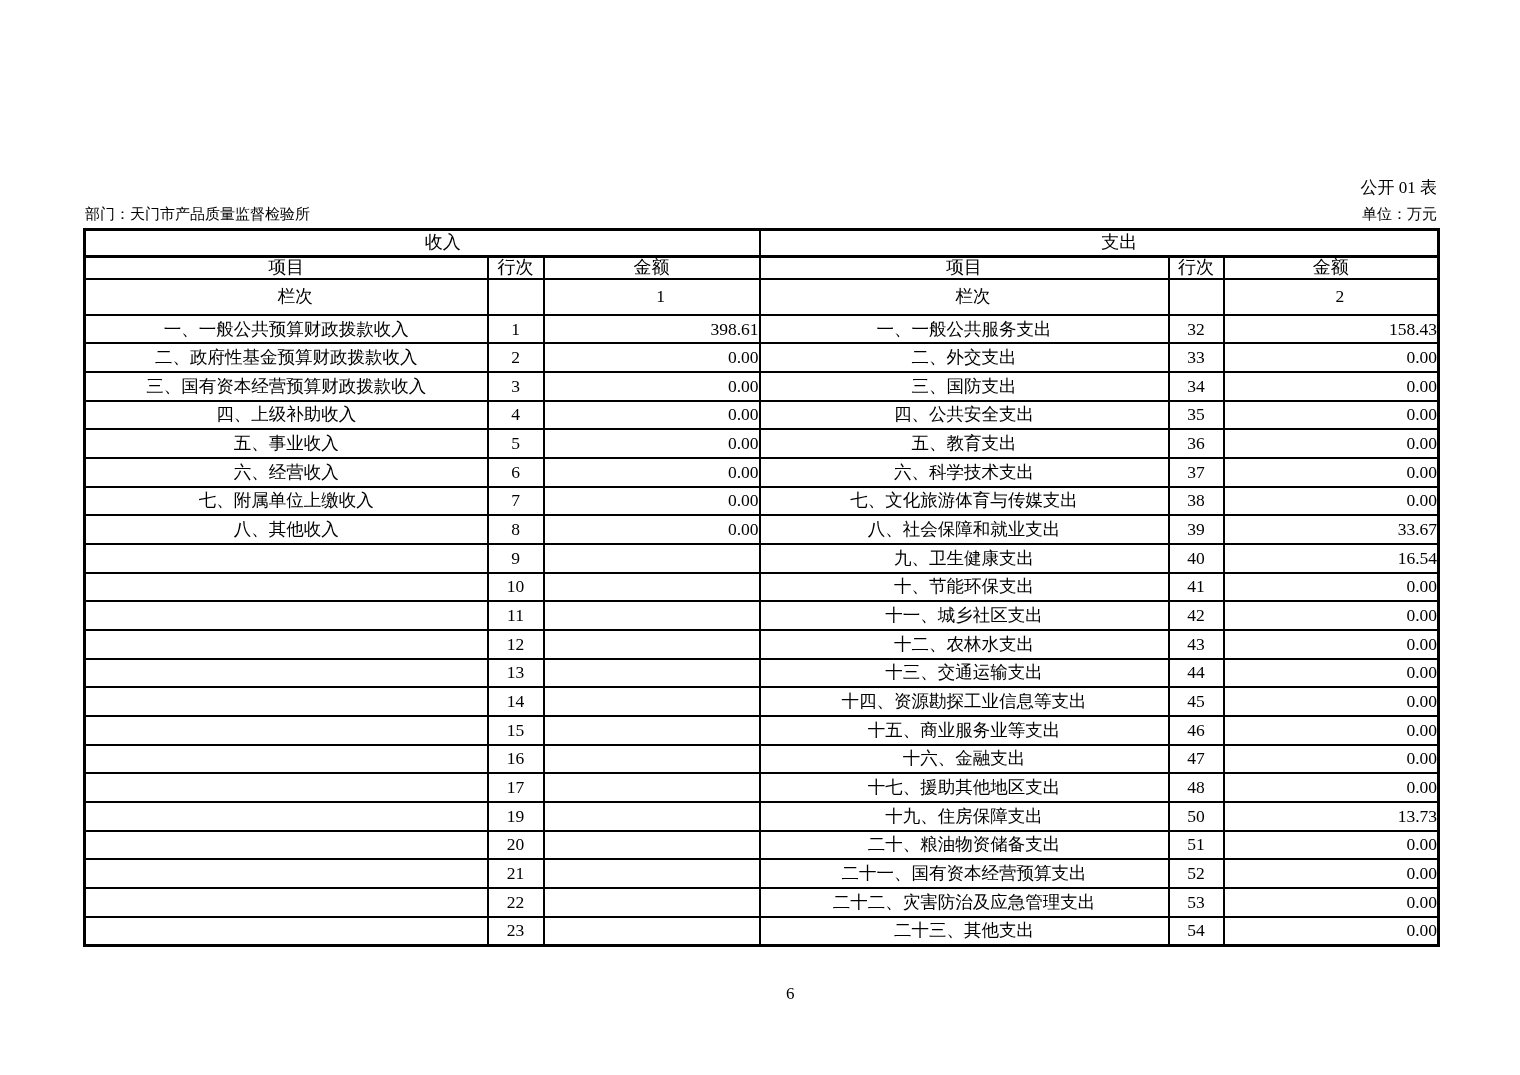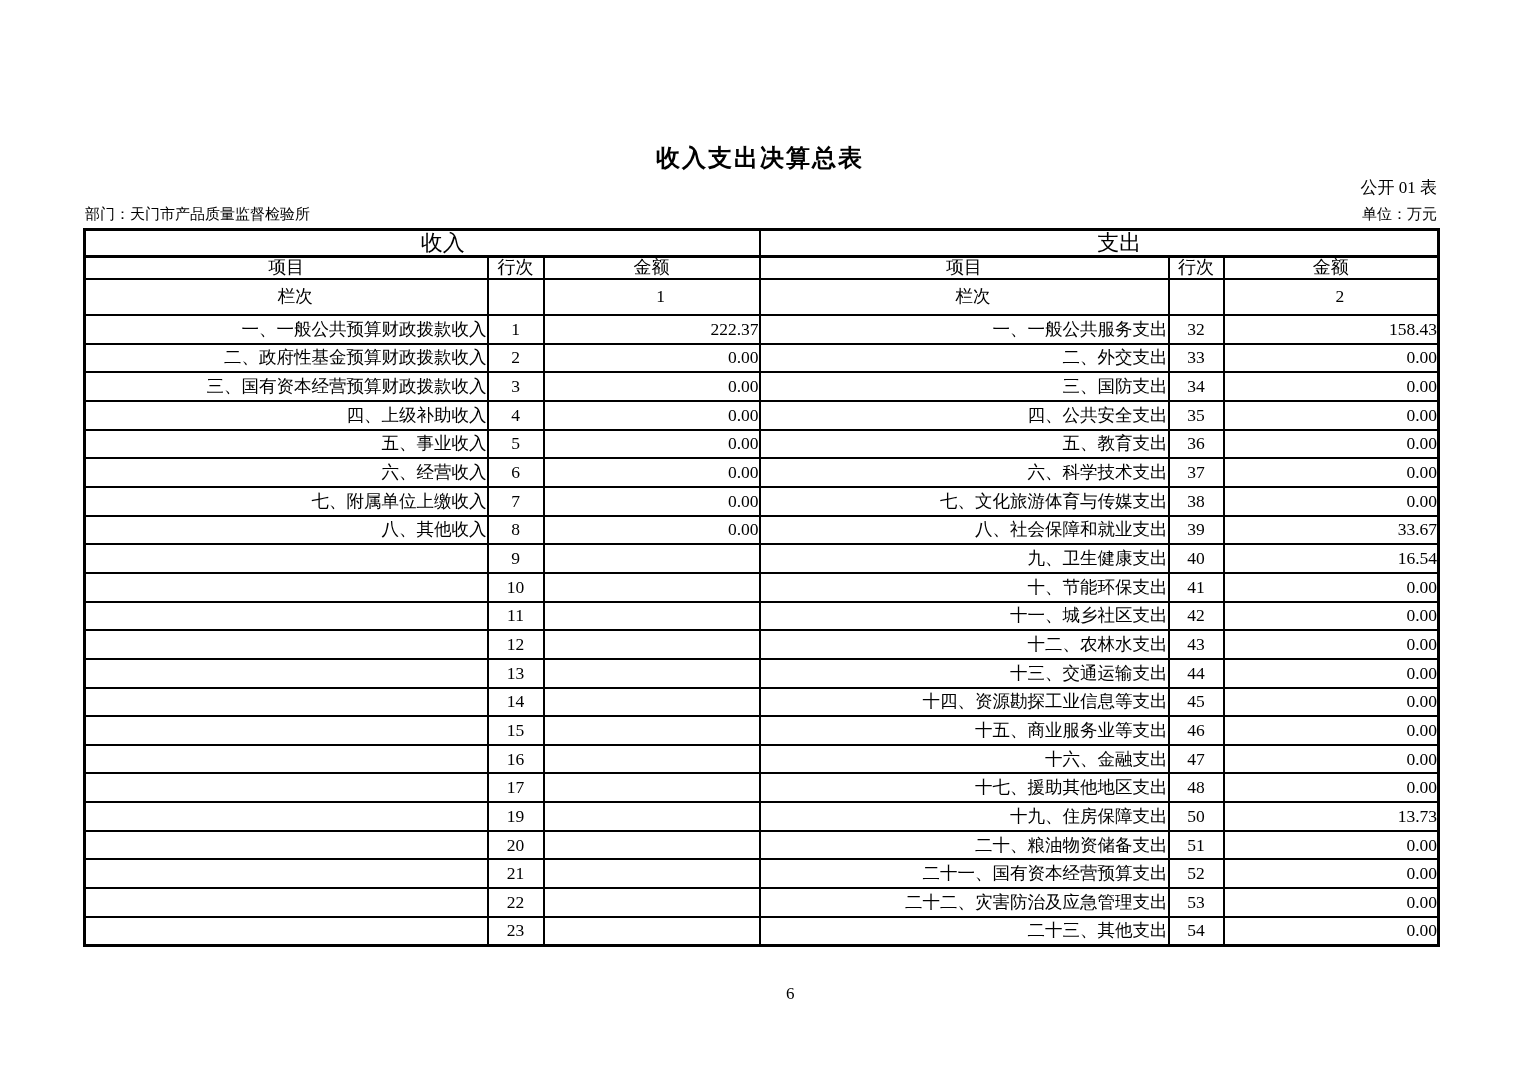--- a/index.html
+++ b/index.html
@@ -50,47 +50,46 @@
     padding: 0;
     font-weight: normal;
     font-size: 17.5px;
     line-height: 1.1;
     overflow: hidden;
     white-space: nowrap;
     vertical-align: middle;
   }
   tr.sec-header th {
     height: 27px;
-    font-size: 22px;
+    font-size: 18px;
     border-bottom: 3px solid #000;
     text-align: center;
     padding-left: 41px;
   }
   tr.col-header th {
     height: 20px;
     font-size: 18px;
     text-align: center;
   }
   tr.lanci-row td { height: 36px; text-align: center; padding-left: 18px; }
   tbody.data tr { height: 27.7px; }
-  td.item   { text-align: right;  padding-left: 5px; }
+  td.item   { text-align: center;  padding-left: 5px; }
   td.rownum { text-align: center; }
   td.amount { text-align: right; padding-right: 3px; }
   .page-number {
     position: absolute;
     top: 984px; left: 786px;
     font-size: 17px;
   }
 </style>
 </head>
 <body>
 
 <div class="page">
 
-  <div class="doc-title">收入支出决算总表</div>
 
   <div class="table-code">公开 01 表</div>
 
   <div class="meta-line">
     <span>部门：天门市产品质量监督检验所</span>
     <span>单位：万元</span>
   </div>
 
   <table class="main">
     <colgroup>
@@ -120,21 +119,21 @@
         <td>1</td>
         <td>栏次</td>
         <td></td>
         <td>2</td>
       </tr>
     </thead>
     <tbody class="data">
         <tr>
       <td class="item">一、一般公共预算财政拨款收入</td>
       <td class="rownum">1</td>
-      <td class="amount">222.37</td>
+      <td class="amount">398.61</td>
       <td class="item">一、一般公共服务支出</td>
       <td class="rownum">32</td>
       <td class="amount">158.43</td>
     </tr>
         <tr>
       <td class="item">二、政府性基金预算财政拨款收入</td>
       <td class="rownum">2</td>
       <td class="amount">0.00</td>
       <td class="item">二、外交支出</td>
       <td class="rownum">33</td>

